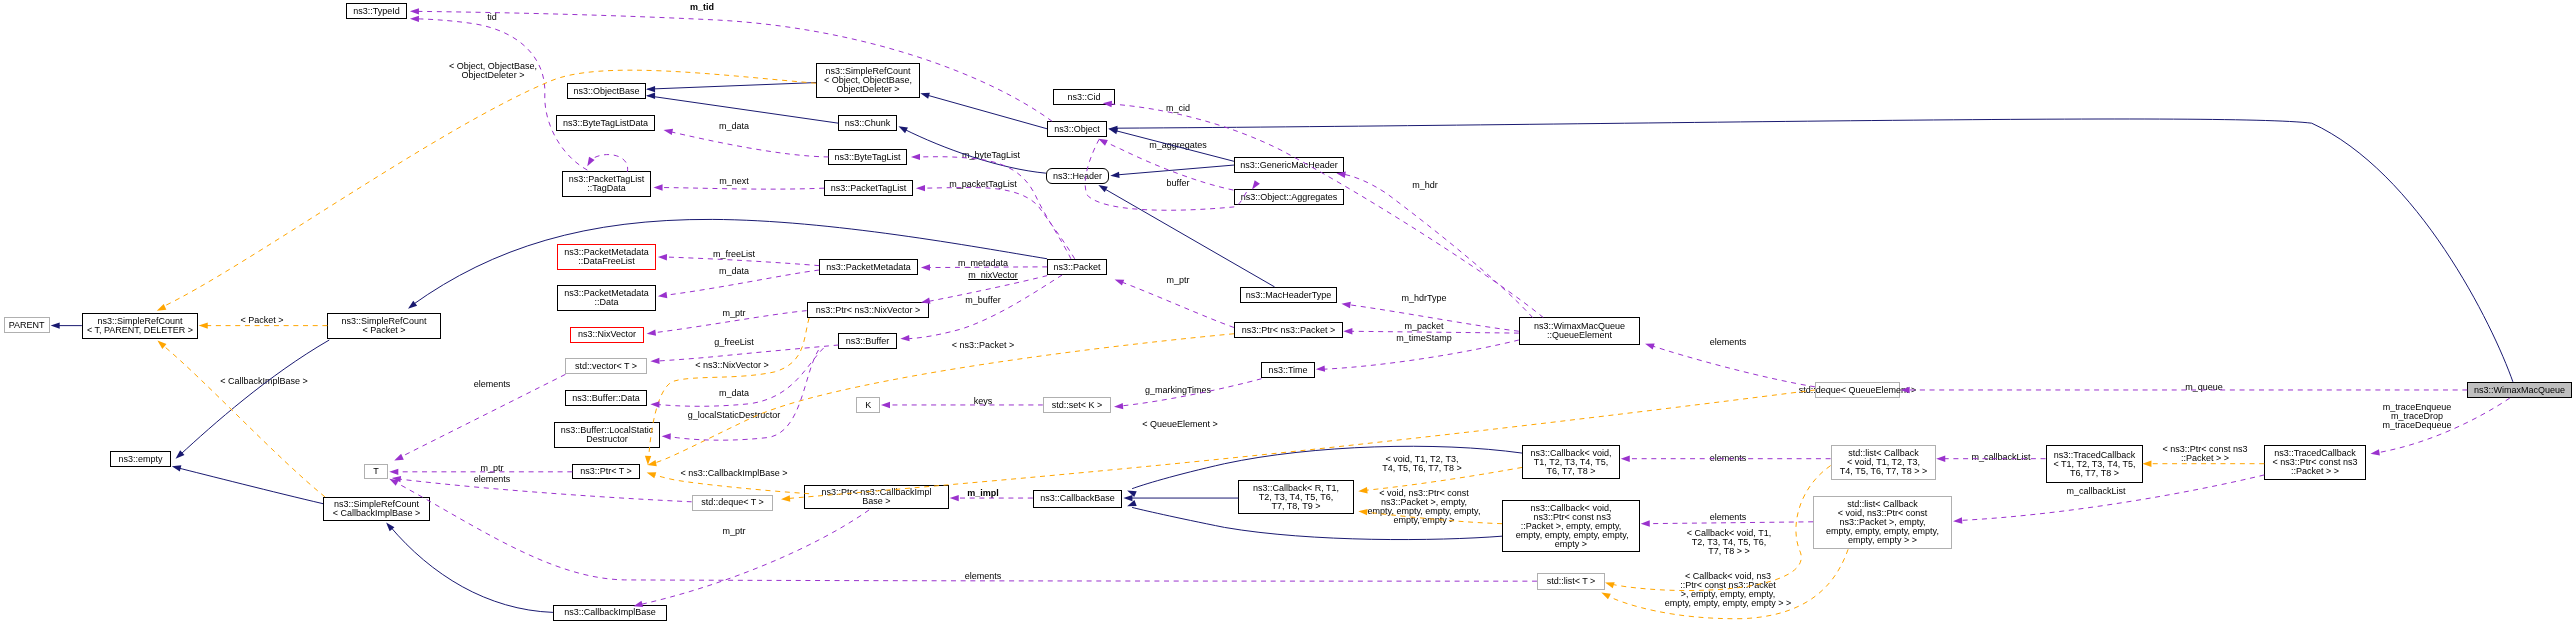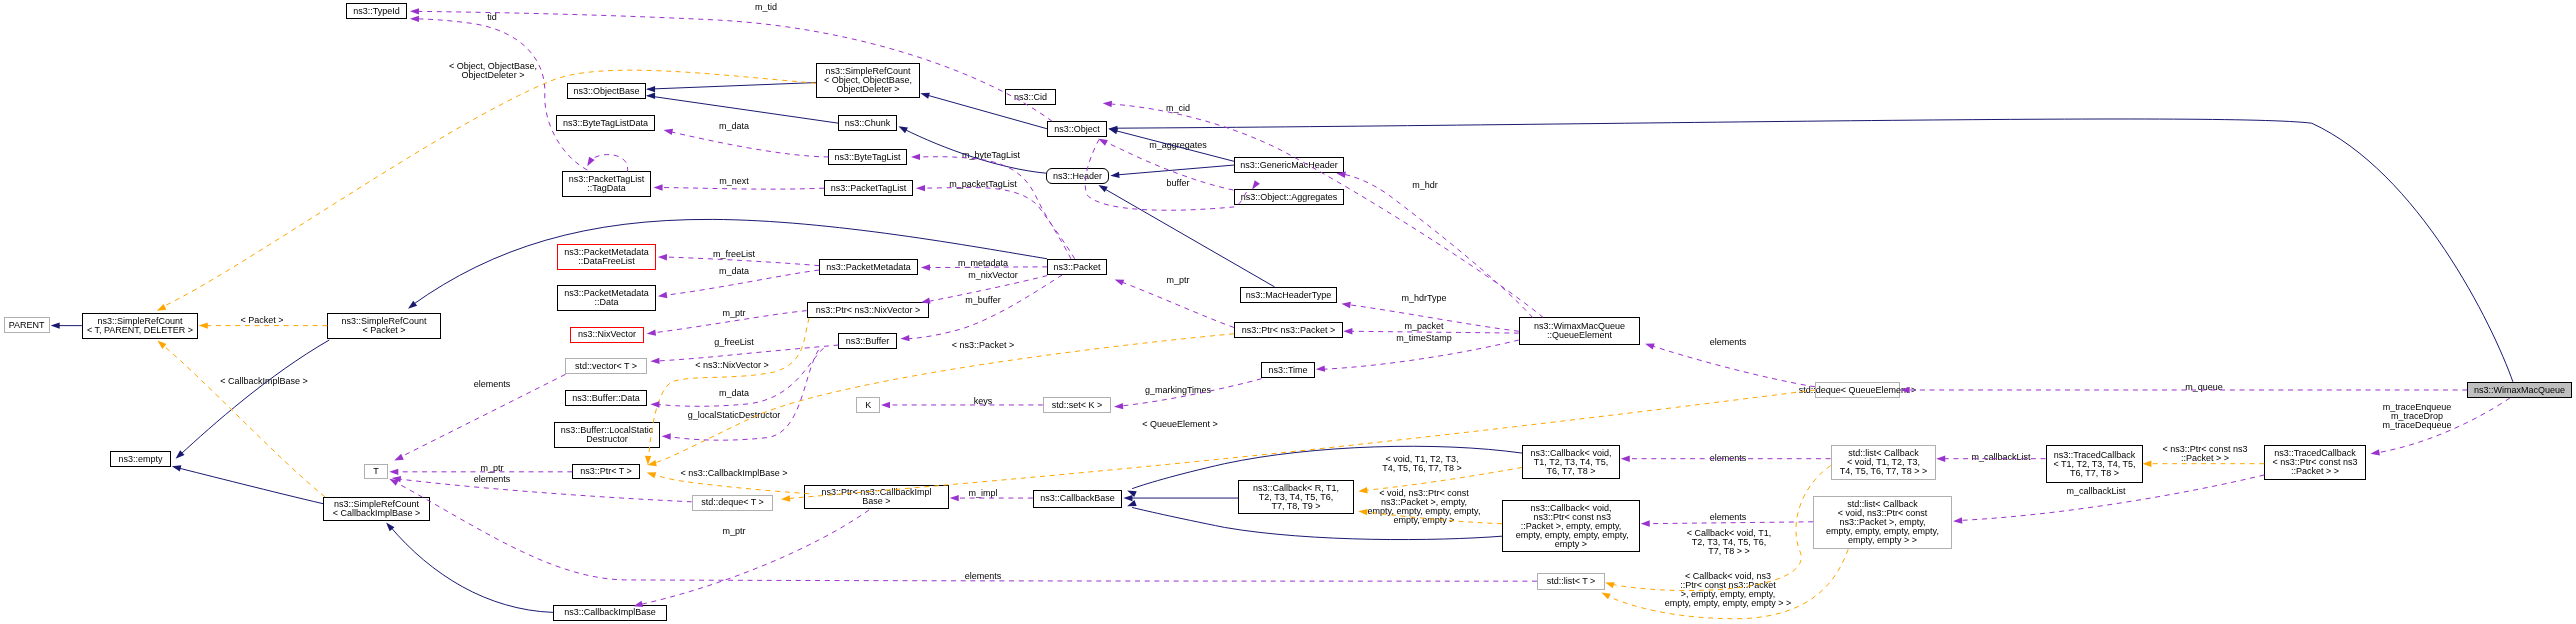--- a/index.html
+++ b/index.html
@@ -159,21 +159,21 @@
 <polygon points="0,0 -14.5,-5.1 -14.5,5.1" fill="#9a32cd" transform="translate(623,755) rotate(180)"></polygon>
 </svg>
 <div class="node" style="left:346px;top:3.1px;width:61px;height:16.2px;"><span>ns3::TypeId</span></div>
 <div class="node" style="left:567px;top:83px;width:79px;height:16.2px;"><span>ns3::ObjectBase</span></div>
 <div class="node" style="left:556px;top:115px;width:99px;height:16.2px;"><span>ns3::ByteTagListData</span></div>
 <div class="node" style="left:562px;top:171px;width:89px;height:26px;"><span>ns3::PacketTagList</span><span>::TagData</span></div>
 <div class="node" style="left:816px;top:63px;width:104px;height:35px;"><span>ns3::SimpleRefCount</span><span>&lt; Object, ObjectBase,</span><span>ObjectDeleter &gt;</span></div>
 <div class="node" style="left:838px;top:115px;width:59px;height:16.2px;"><span>ns3::Chunk</span></div>
 <div class="node" style="left:828px;top:149px;width:79px;height:16.2px;"><span>ns3::ByteTagList</span></div>
 <div class="node" style="left:824px;top:180px;width:89px;height:16.2px;"><span>ns3::PacketTagList</span></div>
-<div class="node" style="left:1005px;top:89px;width:51px;height:16.2px;"><span>ns3::Cid</span></div>
+<div class="node" style="left:1053px;top:89px;width:62px;height:16.2px;"><span>ns3::Cid</span></div>
 <div class="node" style="left:1047px;top:121px;width:60px;height:16.2px;"><span>ns3::Object</span></div>
 <div class="node" style="left:1046px;top:168px;width:63px;height:16.2px;border-radius:6px;"><span>ns3::Header</span></div>
 <div class="node" style="left:1234px;top:157px;width:110px;height:16.2px;"><span>ns3::GenericMacHeader</span></div>
 <div class="node" style="left:1234px;top:189px;width:110px;height:16.2px;"><span>ns3::Object::Aggregates</span></div>
 <div class="node grey" style="left:3.7px;top:317px;width:46px;height:16.2px;"><span>PARENT</span></div>
 <div class="node" style="left:82px;top:313px;width:116px;height:26px;"><span>ns3::SimpleRefCount</span><span>&lt; T, PARENT, DELETER &gt;</span></div>
 <div class="node" style="left:327px;top:313px;width:114px;height:26px;"><span>ns3::SimpleRefCount</span><span>&lt; Packet &gt;</span></div>
 <div class="node red" style="left:557px;top:244px;width:99px;height:26px;"><span>ns3::PacketMetadata</span><span>::DataFreeList</span></div>
 <div class="node" style="left:557px;top:285px;width:99px;height:26px;"><span>ns3::PacketMetadata</span><span>::Data</span></div>
 <div class="node red" style="left:570px;top:327px;width:74px;height:15.6px;"><span>ns3::NixVector</span></div>
@@ -201,58 +201,58 @@
 <div class="node" style="left:1033px;top:490px;width:89px;height:17.5px;"><span>ns3::CallbackBase</span></div>
 <div class="node" style="left:1238px;top:480px;width:116px;height:34px;"><span>ns3::Callback&lt; R, T1,</span><span>T2, T3, T4, T5, T6,</span><span>T7, T8, T9 &gt;</span></div>
 <div class="node" style="left:1522px;top:445px;width:98px;height:34px;"><span>ns3::Callback&lt; void,</span><span>T1, T2, T3, T4, T5,</span><span>T6, T7, T8 &gt;</span></div>
 <div class="node" style="left:1502px;top:500px;width:138px;height:52px;"><span>ns3::Callback&lt; void,</span><span> ns3::Ptr&lt; const ns3</span><span>::Packet &gt;, empty, empty,</span><span> empty, empty, empty, empty,</span><span>empty &gt;</span></div>
 <div class="node grey" style="left:1831px;top:445px;width:105px;height:35px;"><span>std::list&lt; Callback</span><span>&lt; void, T1, T2, T3,</span><span>T4, T5, T6, T7, T8 &gt; &gt;</span></div>
 <div class="node grey" style="left:1813px;top:496px;width:139px;height:53px;"><span>std::list&lt; Callback</span><span>&lt; void, ns3::Ptr&lt; const</span><span>ns3::Packet &gt;, empty,</span><span>empty, empty, empty, empty,</span><span>empty, empty &gt; &gt;</span></div>
 <div class="node" style="left:2046px;top:445px;width:97px;height:38px;"><span>ns3::TracedCallback</span><span>&lt; T1, T2, T3, T4, T5,</span><span>T6, T7, T8 &gt;</span></div>
 <div class="node" style="left:2264px;top:445px;width:102px;height:35px;"><span>ns3::TracedCallback</span><span>&lt; ns3::Ptr&lt; const ns3</span><span>::Packet &gt; &gt;</span></div>
 <div class="node grey" style="left:1537px;top:573px;width:68px;height:17px;"><span>std::list&lt; T &gt;</span></div>
 <div class="node" style="left:553px;top:605px;width:114px;height:15.6px;"><span>ns3::CallbackImplBase</span></div>
-<div class="elabel" style="left:766px;top:3.1px;"><div>m_tid</div></div>
+<div class="elabel" style="left:702px;top:3.1px;font-weight:bold;"><div>m_tid</div></div>
 <div class="elabel" style="left:492px;top:12.5px;"><div>tid</div></div>
 <div class="elabel" style="left:493px;top:62px;"><div>&lt; Object, ObjectBase,</div><div>ObjectDeleter &gt;</div></div>
 <div class="elabel" style="left:734px;top:122px;"><div>m_data</div></div>
 <div class="elabel" style="left:984px;top:151px;padding-left:14px;"><div>m_byteTagList</div></div>
 <div class="elabel" style="left:734px;top:177px;"><div>m_next</div></div>
 <div class="elabel" style="left:983px;top:180px;"><div>m_packetTagList</div></div>
 <div class="elabel" style="left:1178px;top:104px;"><div>m_cid</div></div>
 <div class="elabel" style="left:1178px;top:141px;"><div>m_aggregates</div></div>
 <div class="elabel" style="left:1178px;top:179px;"><div>buffer</div></div>
 <div class="elabel" style="left:1425px;top:181px;"><div>m_hdr</div></div>
 <div class="elabel" style="left:262px;top:316px;"><div>&lt; Packet &gt;</div></div>
 <div class="elabel" style="left:264px;top:377px;"><div>&lt; CallbackImplBase &gt;</div></div>
 <div class="elabel" style="left:734px;top:250px;"><div>m_freeList</div></div>
 <div class="elabel" style="left:734px;top:267px;"><div>m_data</div></div>
 <div class="elabel" style="left:983px;top:259px;"><div>m_metadata</div></div>
-<div class="elabel" style="left:993px;top:271px;"><div>m_nixVector</div></div>
+<div class="elabel" style="left:993px;top:271px;text-decoration:underline;"><div>m_nixVector</div></div>
 <div class="elabel" style="left:734px;top:309px;"><div>m_ptr</div></div>
 <div class="elabel" style="left:983px;top:296px;"><div>m_buffer</div></div>
 <div class="elabel" style="left:734px;top:338px;"><div>g_freeList</div></div>
 <div class="elabel" style="left:732px;top:361px;"><div>&lt; ns3::NixVector &gt;</div></div>
 <div class="elabel" style="left:734px;top:389px;"><div>m_data</div></div>
 <div class="elabel" style="left:734px;top:411px;"><div>g_localStaticDestructor</div></div>
 <div class="elabel" style="left:983px;top:341px;"><div>&lt; ns3::Packet &gt;</div></div>
 <div class="elabel" style="left:1178px;top:276px;"><div>m_ptr</div></div>
 <div class="elabel" style="left:1424px;top:294px;"><div>m_hdrType</div></div>
 <div class="elabel" style="left:1424px;top:322px;text-align:center;"><div>m_packet</div></div>
 <div class="elabel" style="left:1424px;top:334px;"><div>m_timeStamp</div></div>
 <div class="elabel" style="left:983px;top:397px;"><div>keys</div></div>
 <div class="elabel" style="left:1178px;top:386px;"><div>g_markingTimes</div></div>
 <div class="elabel" style="left:1180px;top:420px;"><div>&lt; QueueElement &gt;</div></div>
 <div class="elabel" style="left:1728px;top:338px;"><div>elements</div></div>
 <div class="elabel" style="left:2204px;top:383px;"><div>m_queue</div></div>
 <div class="elabel" style="left:492px;top:380px;"><div>elements</div></div>
 <div class="elabel" style="left:492px;top:464px;"><div>m_ptr</div></div>
 <div class="elabel" style="left:492px;top:475px;"><div>elements</div></div>
 <div class="elabel" style="left:734px;top:469px;"><div>&lt; ns3::CallbackImplBase &gt;</div></div>
-<div class="elabel" style="left:983px;top:489px;"><div>m_impl</div></div>
+<div class="elabel" style="left:983px;top:489px;font-weight:bold;"><div>m_impl</div></div>
 <div class="elabel" style="left:734px;top:527px;"><div>m_ptr</div></div>
 <div class="elabel" style="left:983px;top:572px;"><div>elements</div></div>
 <div class="elabel" style="left:1422px;top:455px;"><div>&lt; void, T1, T2, T3,</div><div>T4, T5, T6, T7, T8 &gt;</div></div>
 <div class="elabel" style="left:1424px;top:489px;"><div>&lt; void, ns3::Ptr&lt; const</div><div>ns3::Packet &gt;, empty,</div><div>empty, empty, empty, empty,</div><div>empty, empty &gt;</div></div>
 <div class="elabel" style="left:1728px;top:454px;"><div>elements</div></div>
 <div class="elabel" style="left:1728px;top:513px;"><div>elements</div></div>
 <div class="elabel" style="left:1729px;top:529px;"><div>&lt; Callback&lt; void, T1,</div><div>T2, T3, T4, T5, T6,</div><div>T7, T8 &gt; &gt;</div></div>
 <div class="elabel" style="left:1728px;top:572px;"><div>&lt; Callback&lt; void, ns3</div><div>::Ptr&lt; const ns3::Packet</div><div>&gt;, empty, empty, empty,</div><div>empty, empty, empty, empty &gt; &gt;</div></div>
 <div class="elabel" style="left:2001px;top:453px;"><div>m_callbackList</div></div>
 <div class="elabel" style="left:2096px;top:487px;"><div>m_callbackList</div></div>

